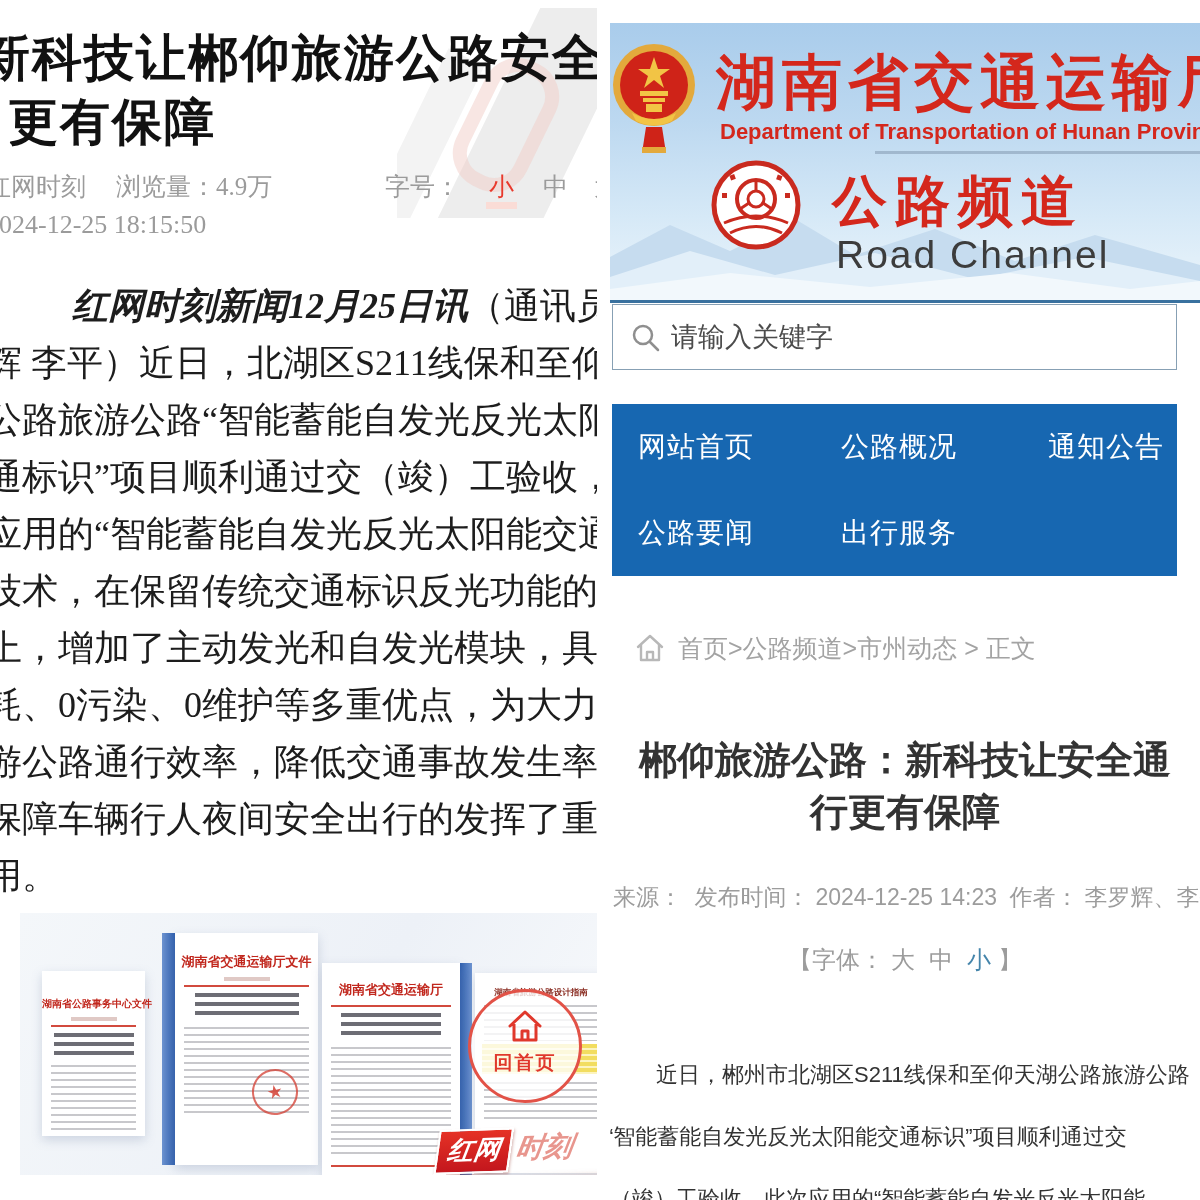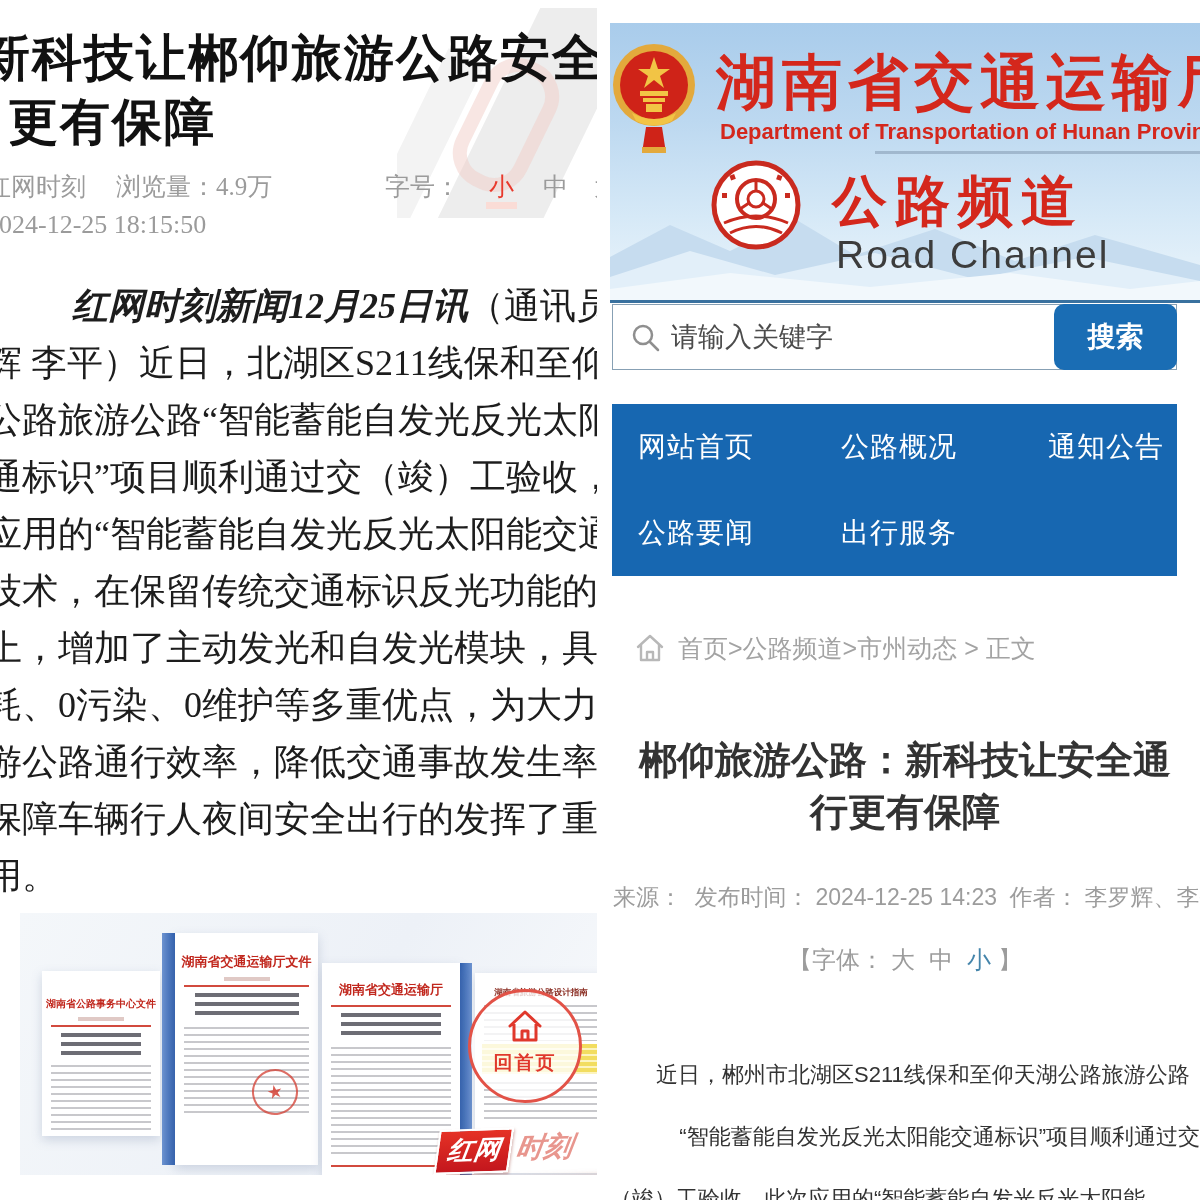--- a/index.html
+++ b/index.html
@@ -99,21 +99,21 @@
           color:#9c9c9c;font-size:23px;}
   .r-meta span{margin:0 3px;}
   .r-fontrow{position:absolute;left:0;top:944px;width:590px;text-align:center;color:#9c9c9c;font-size:24px;}
   .r-fontrow .opt{margin:0 7px;cursor:pointer;}
   .r-fontrow .opt-small{color:#4585ab;}
 
   .r-body{position:absolute;left:0;top:1044px;width:590px;height:156px;overflow:hidden;
           font-size:22px;color:#333;line-height:62px;}
   .r-body .bl{white-space:nowrap;}
   .r-body .bl.first{text-indent:46px;}
-  .r-body .bl.second{text-indent:-4px;text-align:right;}
+  .r-body .bl.second{text-indent:-4px;}
 </style>
 </head>
 <body>
 
 <div class="canvas">
 
   <div class="left-page">
 
     <div class="wm">
       <div class="wm-bar2"></div>
@@ -143,21 +143,21 @@
       <div class="l-line">技术，在保留传统交通标识反光功能的基础</div>
       <div class="l-line">上，增加了主动发光和自发光模块，具有0能</div>
       <div class="l-line">耗、0污染、0维护等多重优点，为大力提升旅</div>
       <div class="l-line">游公路通行效率，降低交通事故发生率，有效</div>
       <div class="l-line">保障车辆行人夜间安全出行的发挥了重要作</div>
       <div class="l-line">用。</div>
     </div>
 
     <div class="photo">
 
-      <div class="doc" style="left:22px;top:58px;width:118px;height:165px;">
+      <div class="doc" style="left:22px;top:58px;width:103px;height:165px;">
         <div class="doc-title-red" style="font-size:10px;margin-top:26px;">湖南省公路事务中心文件</div>
         <div class="doc-smallmeta"></div>
         <div class="doc-redline"></div>
         <div class="doc-heading" style="width:80px;height:24px;"></div>
         <div class="doc-text" style="height:70px;"></div>
       </div>
 
       <div class="doc" style="left:142px;top:20px;width:156px;height:232px;background:none;box-shadow:none;">
         <div class="spine-l"></div>
         <div class="page-in" style="left:13px;right:0;box-shadow:0 4px 10px rgba(110,130,165,.28);">
@@ -245,21 +245,20 @@
       <div class="channel-cn">公路频道</div>
       <div class="channel-en">Road Channel</div>
     </div>
 
     <div class="search-row">
       <input class="search-input" type="text" placeholder="请输入关键字" style="">
       <svg class="mag-icon" width="32" height="32" viewBox="0 0 32 32">
         <circle cx="13" cy="13" r="9" fill="none" stroke="#8f8f8f" stroke-width="2.5"></circle>
         <line x1="20" y1="20" x2="28" y2="28" stroke="#8f8f8f" stroke-width="2.5" stroke-linecap="round"></line>
       </svg>
-      <button class="search-btn">搜索</button>
     </div>
 
     <div class="nav">
       <div class="nav-item">网站首页</div>
       <div class="nav-item">公路概况</div>
       <div class="nav-item">通知公告</div>
       <div class="nav-item">公路要闻</div>
       <div class="nav-item">出行服务</div>
     </div>
 

